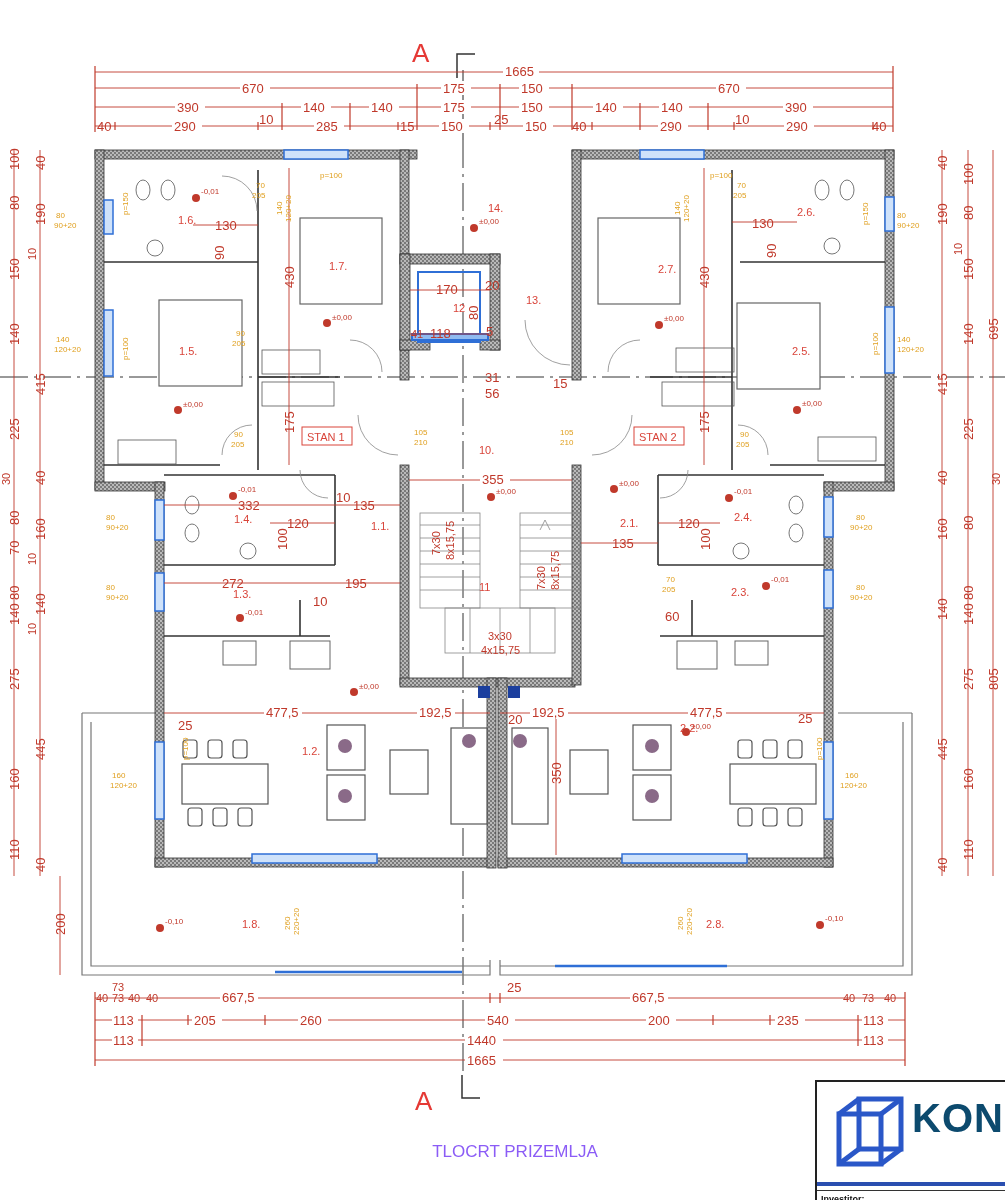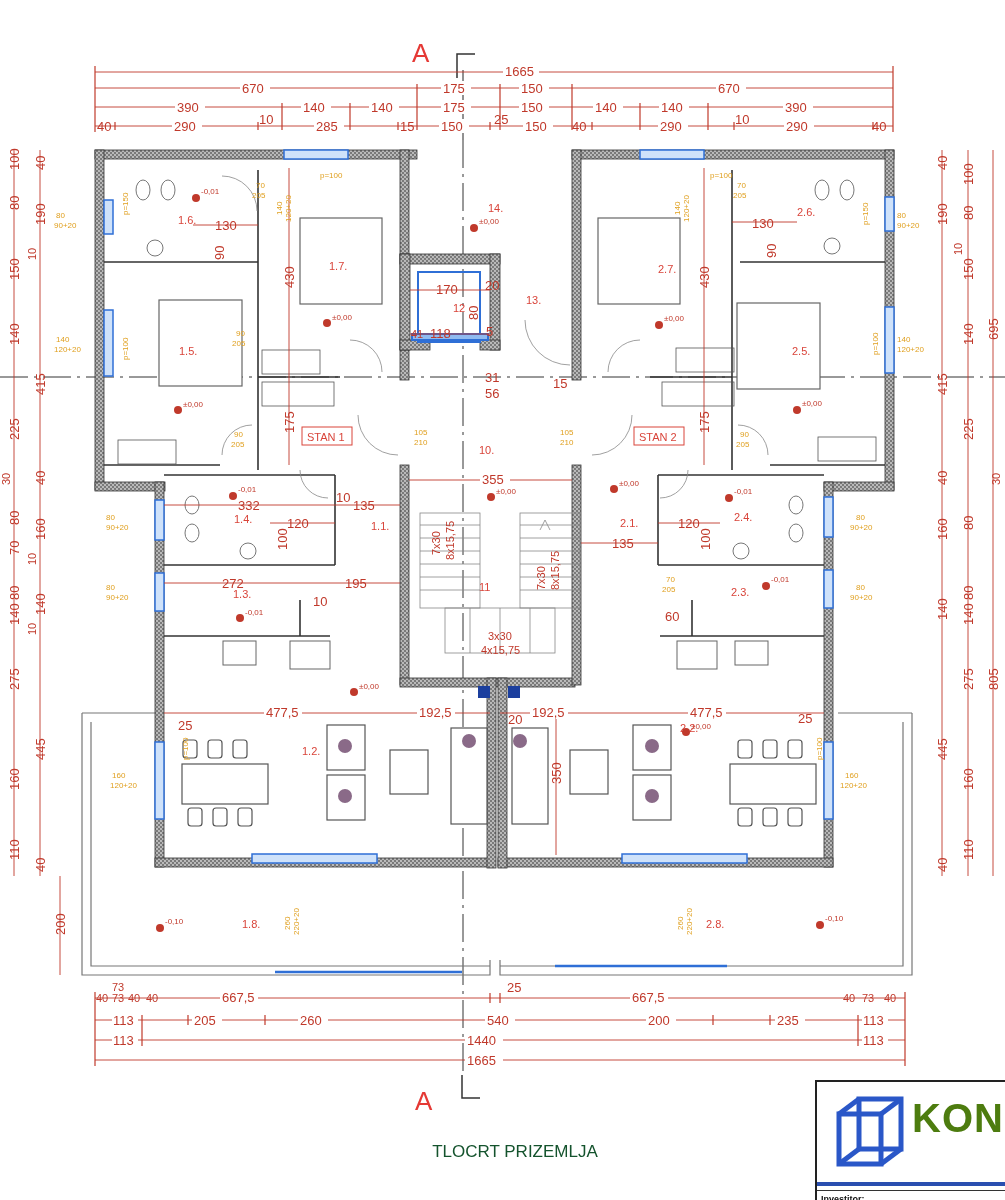--- a/index.html
+++ b/index.html
@@ -4,23 +4,23 @@
 <style>
   html,body{margin:0;padding:0;background:#ffffff;}
   body{width:1005px;height:1200px;overflow:hidden;position:relative;font-family:"Liberation Sans",sans-serif;}
   #plan{position:absolute;left:0;top:0;width:1005px;height:1200px;}
   .dim{fill:#c0392b;font-family:"Liberation Sans",sans-serif;font-size:13px;}
   .dimsm{fill:#c0392b;font-family:"Liberation Sans",sans-serif;font-size:11px;}
   .room{fill:#d9443a;font-family:"Liberation Sans",sans-serif;font-size:11px;}
   .lvl{fill:#c0392b;font-family:"Liberation Sans",sans-serif;font-size:8px;}
   .yl{fill:#e0a020;font-family:"Liberation Sans",sans-serif;font-size:8px;}
   .secA{fill:#e53935;font-family:"Liberation Sans",sans-serif;font-size:26px;}
-  .title{position:absolute;left:395px;top:1140px;width:240px;text-align:center;color:#14532d;font-size:17px;line-height:24px;}
+  .title{position:absolute;left:395px;top:1140px;width:240px;text-align:center;color:#8b5cf6;font-size:17px;line-height:24px;}
   .logo-box{position:absolute;left:815px;top:1080px;width:200px;height:130px;border:2px solid #222;border-right:none;background:#fff;}
-  .logo-word{position:absolute;left:95px;top:14px;font-size:40px;font-weight:bold;color:#4d7c0f;letter-spacing:1px;font-family:"Liberation Sans",sans-serif;}
+  .logo-word{position:absolute;left:95px;top:14px;font-size:40px;font-weight:bold;color:#0c4a6e;letter-spacing:1px;font-family:"Liberation Sans",sans-serif;}
   .logo-line{position:absolute;left:0;right:0;top:100px;height:4px;background:#2a4fb0;}
   .logo-line2{position:absolute;left:0;right:0;top:108px;height:1px;background:#333;}
   .investor{position:absolute;left:4px;top:112px;font-size:9px;font-weight:bold;color:#111;}
 </style>
 </head>
 <body>
 
 <svg id="plan" viewBox="0 0 1005 1200" xmlns="http://www.w3.org/2000/svg">
   <defs>
     <pattern id="hatch" width="4" height="4" patternUnits="userSpaceOnUse">

